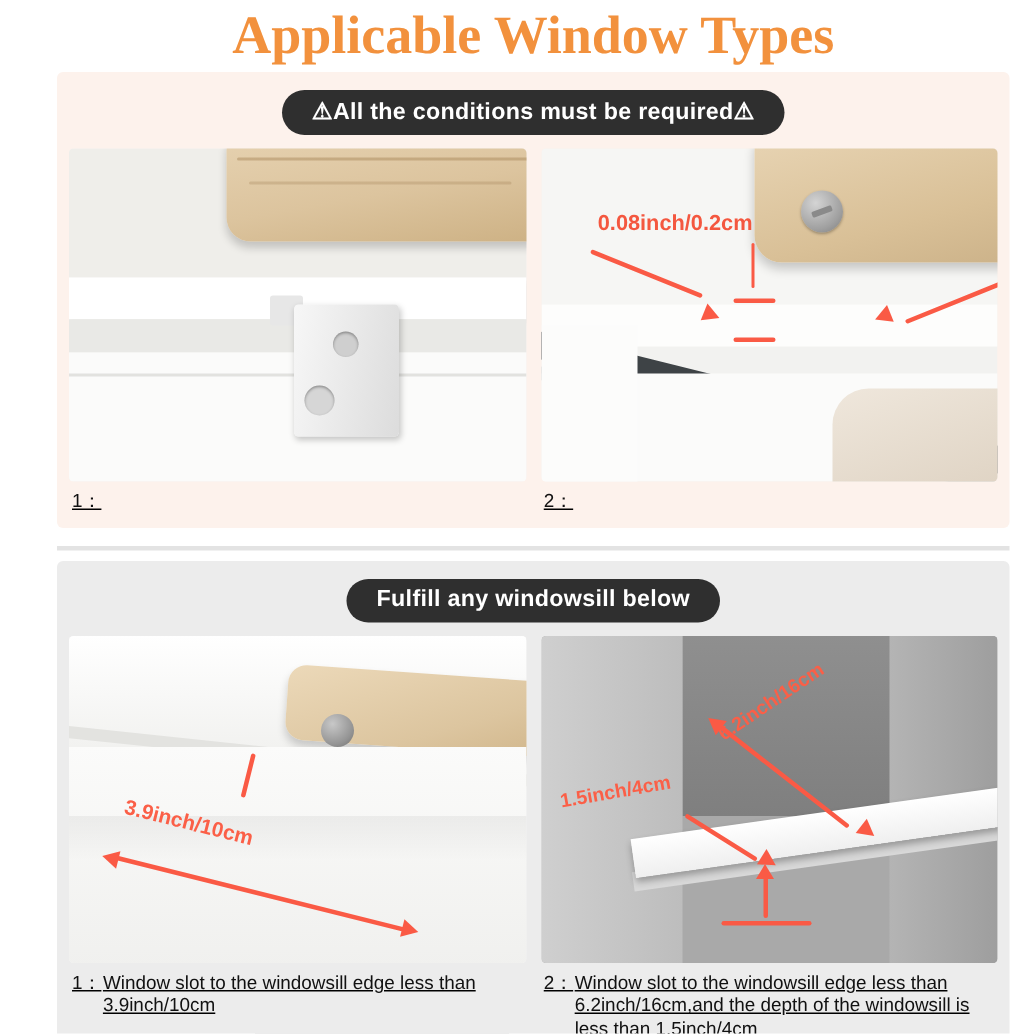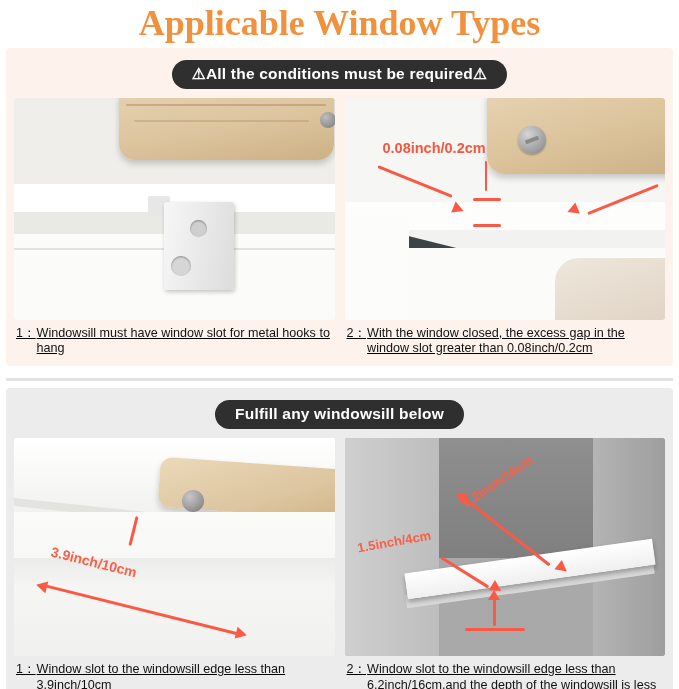--- a/index.html
+++ b/index.html
@@ -8,20 +8,21 @@
     width: 679px; height: 689px;
     background: #ffffff;
     font-family: "Liberation Sans", sans-serif;
     overflow: hidden;
   }
   .page {
     position: relative;
     width: 679px;
     height: 689px;
     background: #ffffff;
+    padding-left: 32px;
   }
 
   
   .title {
     text-align: center;
     font-family: "Liberation Serif", serif;
     font-weight: bold;
     font-size: 36px;
     color: #f2913d;
     letter-spacing: 0px;
@@ -275,21 +276,20 @@
           <div class="p1-slotface"></div>
           <div class="p1-lower"></div>
           <div class="p1-lowerline"></div>
           <div class="p1-hookarm"></div>
           <div class="p1-hook"></div>
           <div class="p1-hole1"></div>
           <div class="p1-hole2"></div>
         </div>
         <div class="caption">
           <span class="num">1：</span>
-          <span class="txt">Windowsill must have window slot for metal hooks to hang</span>
         </div>
       </div>
 
       <div class="cell">
         <div class="photo">
           <div class="p2-bg"></div>
           <div class="p2-upper"></div>
           <div class="p2-wood"></div>
           <div class="p2-screw"></div>
           <div class="p2-screwslot"></div>
@@ -304,21 +304,20 @@
           <div class="arrow-red" style="left:30px; top:82px; width:80px; transform:rotate(22deg);"></div>
           <div class="arrow-head" style="left:108px; top:105px; border-left:11px solid #fa5a45; transform:rotate(22deg);"></div>
           <div class="arrow-red" style="left:140px; top:63px; width:2px; height:30px;"></div>
           <div class="arrow-red" style="left:128px; top:100px; width:28px; height:3px;"></div>
           <div class="arrow-red" style="left:128px; top:126px; width:28px; height:3px;"></div>
           <div class="arrow-red" style="left:240px; top:100px; width:76px; transform:rotate(-22deg);"></div>
           <div class="arrow-head" style="left:222px; top:106px; border-right:11px solid #fa5a45; transform:rotate(-22deg);"></div>
         </div>
         <div class="caption">
           <span class="num">2：</span>
-          <span class="txt">With the window closed, the excess gap in the window slot greater than 0.08inch/0.2cm</span>
         </div>
       </div>
 
     </div>
   </div>
 
   <div class="hr"></div>
 
   <div class="section bottom">
 

